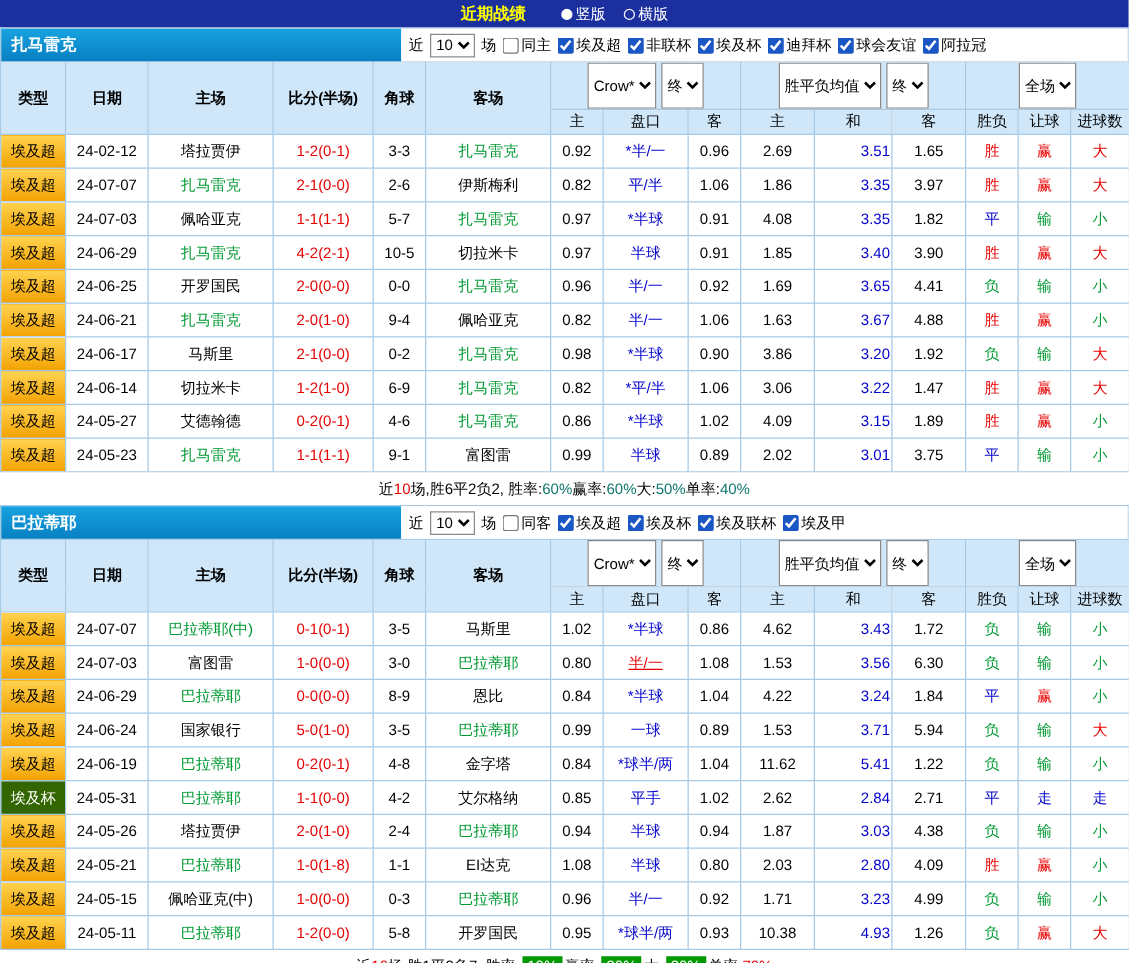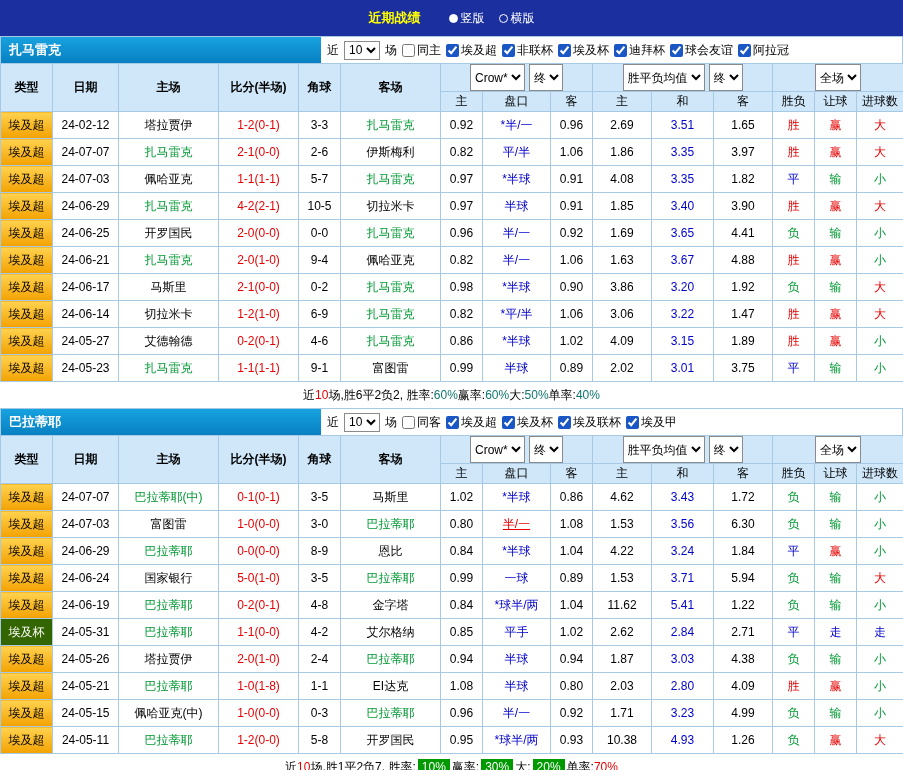--- a/index.html
+++ b/index.html
@@ -1,49 +1,49 @@
 <!DOCTYPE html>
 <html><head>
 <meta charset="utf-8">
 <style>
   *{box-sizing:border-box;}
   html,body{margin:0;padding:0;background:#fff;}
   body{width:903px;font-family:"Liberation Sans","DejaVu Sans",sans-serif;font-size:12px;color:#000;}
 
   
-  .topbar{height:36px;background:#1b2f9e;display:flex;align-items:center;justify-content:center;gap:14px;color:#fff;}
+  .topbar{height:22px;background:#1b2f9e;display:flex;align-items:center;justify-content:center;gap:14px;color:#fff;}
   .tb-title{color:#ffff00;font-weight:bold;font-size:13px;margin-right:14px;}
   .tb-radio{display:inline-flex;align-items:center;gap:3px;cursor:pointer;font-size:12px;}
   .radio{width:9px;height:9px;border:1px solid #fff;border-radius:50%;display:inline-block;}
   .radio.sel{background:#fff;}
 
   
   .sec-header{display:flex;height:27px;border:1px solid #a6c9e6;border-bottom:none;}
   .team-name{width:320px;background:linear-gradient(#17a2e0,#0880c2);color:#fff;font-weight:bold;font-size:13px;display:flex;align-items:center;padding-left:8px;}
   .filters{flex:1;background:#fff;display:flex;align-items:center;padding-left:6px;gap:5px;white-space:nowrap;}
   .filters select{font-size:12px;height:19px;border:1px solid #8a8a8a;background:#fff;}
   .cb-label{display:inline-flex;align-items:center;cursor:pointer;}
   input[type=checkbox]{accent-color:#1a56c4;width:13px;height:13px;margin:0 2px 0 0;}
 
   
   table.matches{width:903px;border-collapse:collapse;table-layout:fixed;}
   .matches th,.matches td{border:1px solid #a6c9e6;text-align:center;padding:0 1px;white-space:nowrap;overflow:hidden;font-size:12px;font-weight:normal;}
   .matches th.h1{background:#cfe7f9;height:28px;font-weight:bold;}
   .matches th.h1.selcell{font-weight:normal;}
   .matches th.h2{background:#cfe7f9;height:20px;}
   .matches td{height:27px;background:#fff;}
-  .selcell select{font-size:12px;height:27px;border:1px solid #8a8a8a;background:#fff;margin:0 2px;}
+  .selcell select{font-size:12px;height:37px;border:1px solid #8a8a8a;background:#fff;margin:0 2px;}
 
   td.type{background:linear-gradient(#ffd24f,#f3a202);color:#000;}
   td.type.t-cup{background:#336600;color:#fff;}
   td.focus{color:#009933;}
   td.score{color:#e60000;}
   td.hcap{color:#0000cc;}
   td.hcap.hot{color:#e60000;text-decoration:underline;}
-  td.draw{color:#0000cc;}
+  td.draw{color:#0000cc;text-align:right;}
   td.res-r{color:#e60000;}
   td.res-g{color:#009933;}
   td.res-b{color:#0000cc;}
 
   
   .summary{height:26px;display:flex;align-items:center;justify-content:center;border:1px solid #fff;}
   .summary span{display:inline-block;}
   .c-red{color:#e60000;}
   .c-blue{color:#0f766e;}
   .badge-green{background:#009900;color:#fff;padding:1px 4px;margin:0 2px;}

